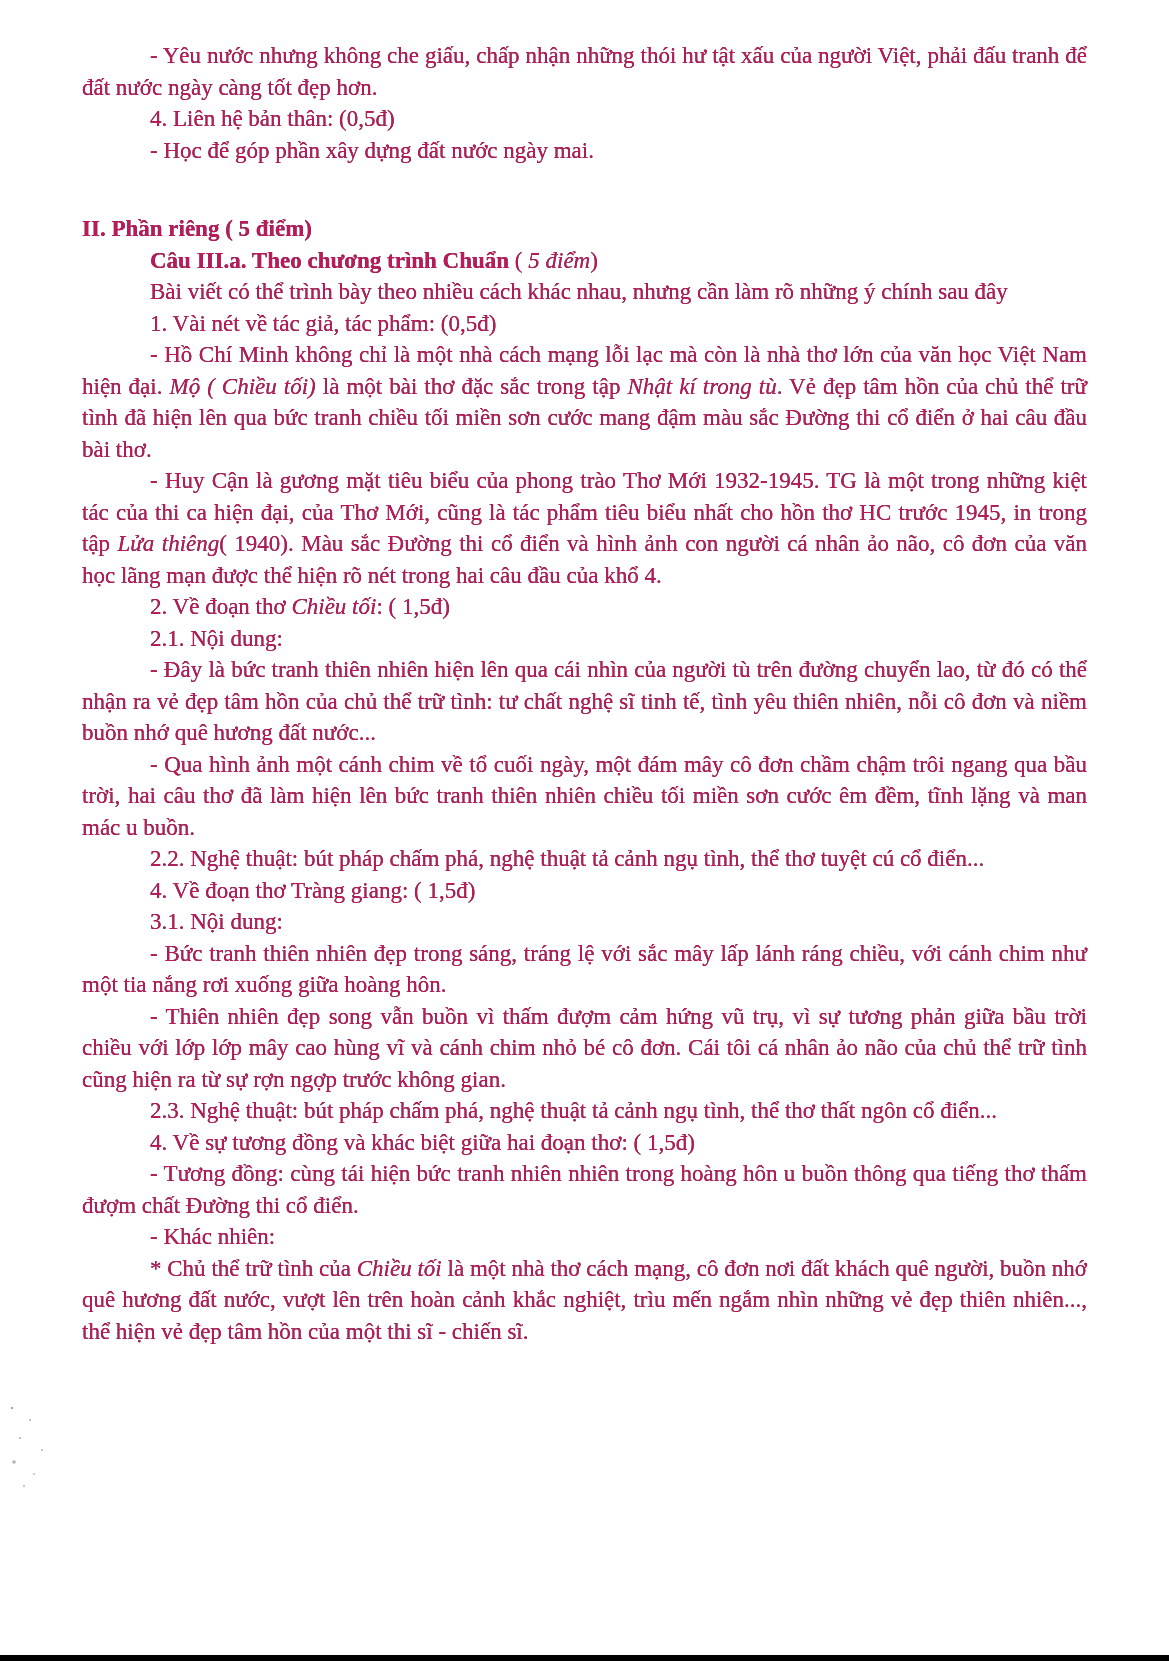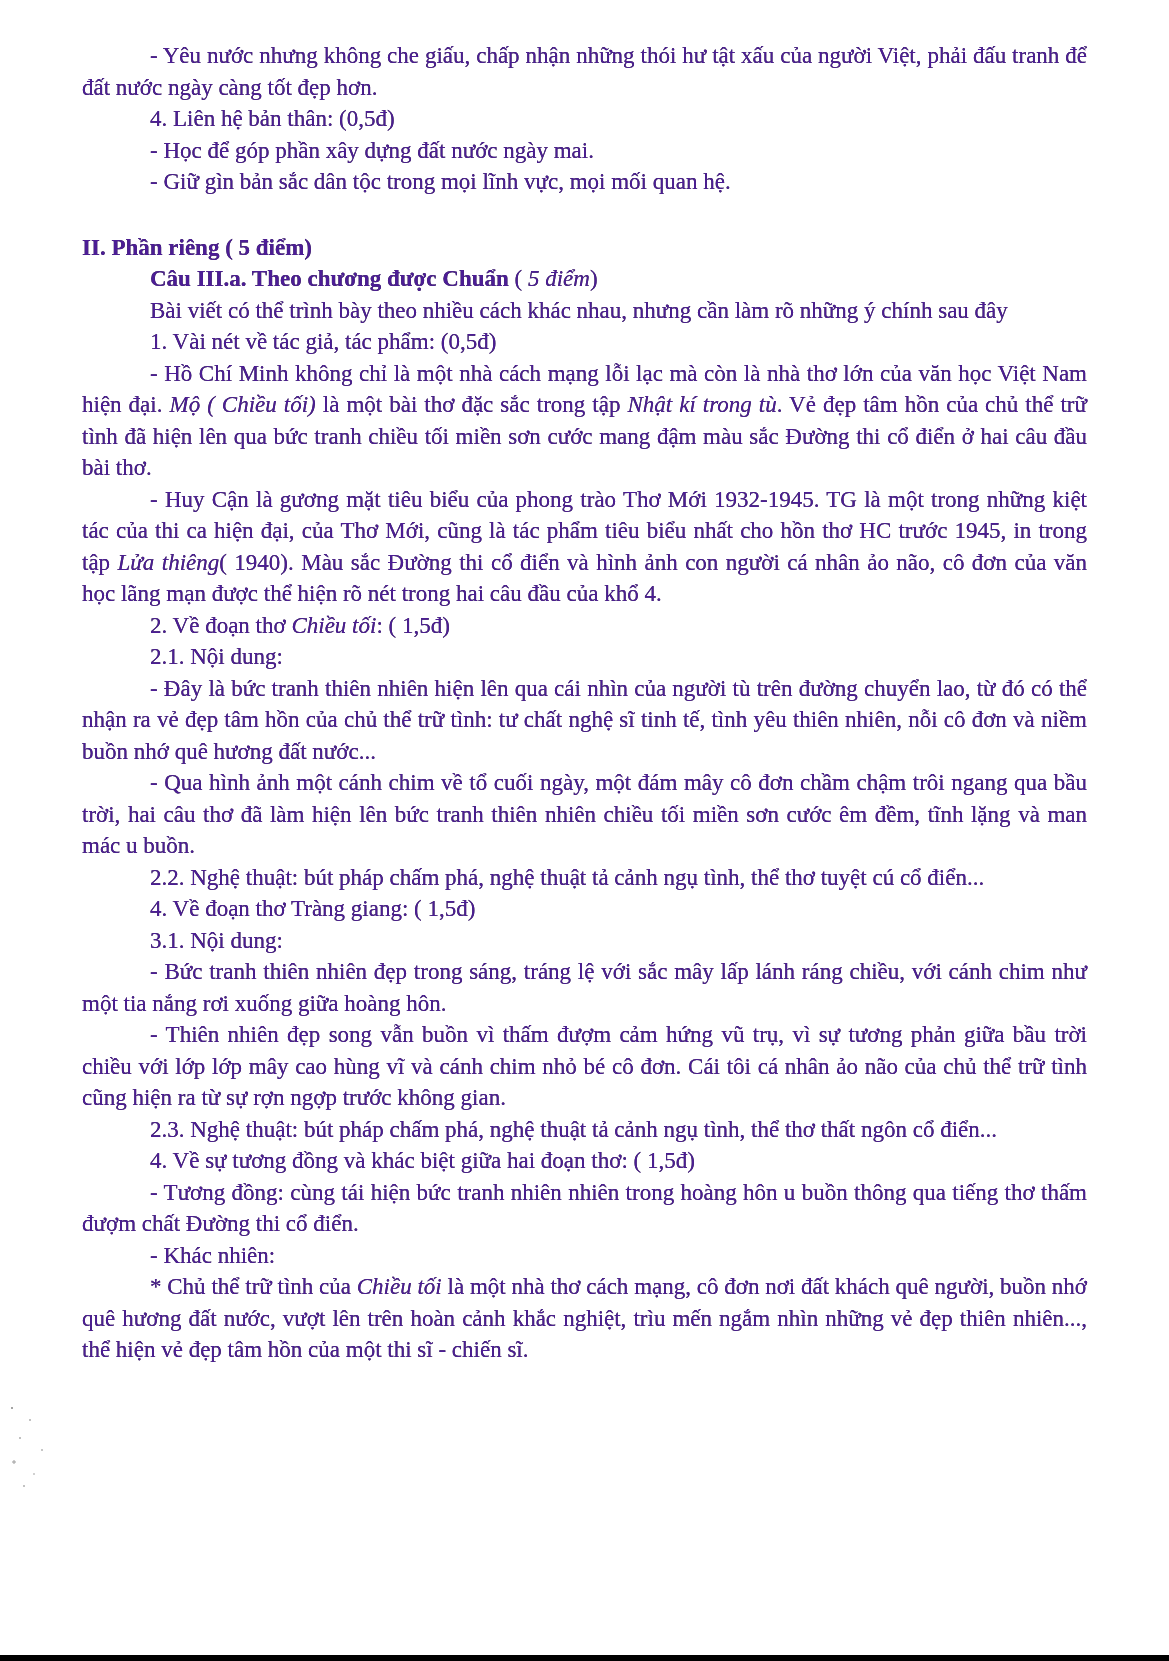--- a/index.html
+++ b/index.html
@@ -24,21 +24,21 @@
     font-size: 23px;
     line-height: 31.5px;
     text-align: justify;
     text-shadow: 0 0 0.45px rgba(10,10,10,0.85);
   }
   .doc p {
     margin: 0;
     padding: 0;
   }
   .doc p.indent { text-indent: 68px; }
-  .doc p.gap-before { margin-top: 34px; }
+  .doc p.gap-before { margin-top: 47px; }
   .seg-normal { font-style: normal; font-weight: normal; }
   .seg-bold { font-weight: bold; }
   .seg-italic { font-style: italic; }
   .speckle {
     position: absolute;
     left: 0px;
     top: 1390px;
     width: 70px;
     height: 110px;
     background:
@@ -55,27 +55,26 @@
     left: 0;
     bottom: 0;
     width: 100%;
     height: 6px;
   }
 </style>
 </head>
 <body>
 
 <div class="page" style="background: rgb(255, 255, 255);">
-  <div class="doc" id="doc" style="color: #4c1d95;">
+  <div class="doc" id="doc" style="color: #be185d;">
       <p class="indent"><span class="seg-normal">- Yêu nước nhưng không che giấu, chấp nhận những thói hư tật xấu của người Việt, phải đấu tranh để đất nước ngày càng tốt đẹp hơn.</span></p>
       <p class="indent"><span class="seg-normal">4. Liên hệ bản thân: (0,5đ)</span></p>
       <p class="indent"><span class="seg-normal">- Học để góp phần xây dựng đất nước ngày mai.</span></p>
-      <p class="indent"><span class="seg-normal">- Giữ gìn bản sắc dân tộc trong mọi lĩnh vực, mọi mối quan hệ.</span></p>
       <p class="gap-before"><span class="seg-bold">II. Phần riêng ( 5 điểm)</span></p>
-      <p class="indent"><span class="seg-bold">Câu III.a. Theo chương được Chuẩn </span><span class="seg-normal">( </span><span class="seg-italic">5 điểm</span><span class="seg-normal">)</span></p>
+      <p class="indent"><span class="seg-bold">Câu III.a. Theo chương trình Chuẩn </span><span class="seg-normal">( </span><span class="seg-italic">5 điểm</span><span class="seg-normal">)</span></p>
       <p class="indent"><span class="seg-normal">Bài viết có thể trình bày theo nhiều cách khác nhau, nhưng cần làm rõ những ý chính sau đây</span></p>
       <p class="indent"><span class="seg-normal">1. Vài nét về tác giả, tác phẩm: (0,5đ)</span></p>
       <p class="indent"><span class="seg-normal">- Hồ Chí Minh không chỉ là một nhà cách mạng lỗi lạc mà còn là nhà thơ lớn của văn học Việt Nam hiện đại. </span><span class="seg-italic">Mộ ( Chiều tối)</span><span class="seg-normal"> là một bài thơ đặc sắc trong tập </span><span class="seg-italic">Nhật kí trong tù</span><span class="seg-normal">. Vẻ đẹp tâm hồn của chủ thể trữ tình đã hiện lên qua bức tranh chiều tối miền sơn cước mang đậm màu sắc Đường thi cổ điển ở hai câu đầu bài thơ.</span></p>
       <p class="indent"><span class="seg-normal">- Huy Cận là gương mặt tiêu biểu của phong trào Thơ Mới 1932-1945. TG là một trong những kiệt tác của thi ca hiện đại, của Thơ Mới, cũng là tác phẩm tiêu biểu nhất cho hồn thơ HC trước 1945, in trong tập </span><span class="seg-italic">Lửa thiêng</span><span class="seg-normal">( 1940). Màu sắc Đường thi cổ điển và hình ảnh con người cá nhân ảo não, cô đơn của văn học lãng mạn được thể hiện rõ nét trong hai câu đầu của khổ 4.</span></p>
       <p class="indent"><span class="seg-normal">2. Về đoạn thơ </span><span class="seg-italic">Chiều tối</span><span class="seg-normal">: ( 1,5đ)</span></p>
       <p class="indent"><span class="seg-normal">2.1. Nội dung:</span></p>
       <p class="indent"><span class="seg-normal">- Đây là bức tranh thiên nhiên hiện lên qua cái nhìn của người tù trên đường chuyển lao, từ đó có thể nhận ra vẻ đẹp tâm hồn của chủ thể trữ tình: tư chất nghệ sĩ tinh tế, tình yêu thiên nhiên, nỗi cô đơn và niềm buồn nhớ quê hương đất nước...</span></p>
       <p class="indent"><span class="seg-normal">- Qua hình ảnh một cánh chim về tổ cuối ngày, một đám mây cô đơn chầm chậm trôi ngang qua bầu trời, hai câu thơ đã làm hiện lên bức tranh thiên nhiên chiều tối miền sơn cước êm đềm, tĩnh lặng và man mác u buồn.</span></p>
       <p class="indent"><span class="seg-normal">2.2. Nghệ thuật: bút pháp chấm phá, nghệ thuật tả cảnh ngụ tình, thể thơ tuyệt cú cổ điển...</span></p>
       <p class="indent"><span class="seg-normal">4. Về đoạn thơ Tràng giang: ( 1,5đ)</span></p>

